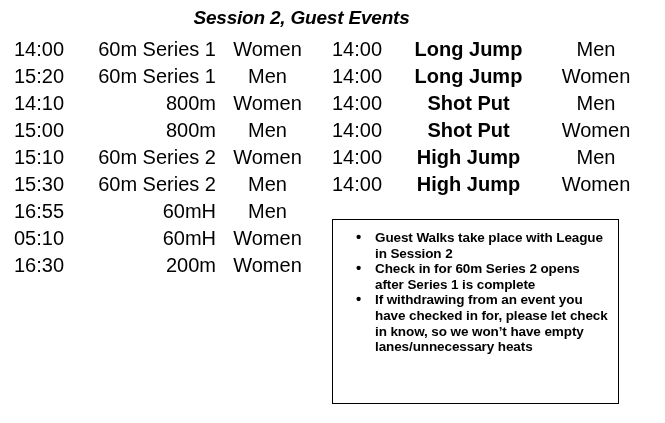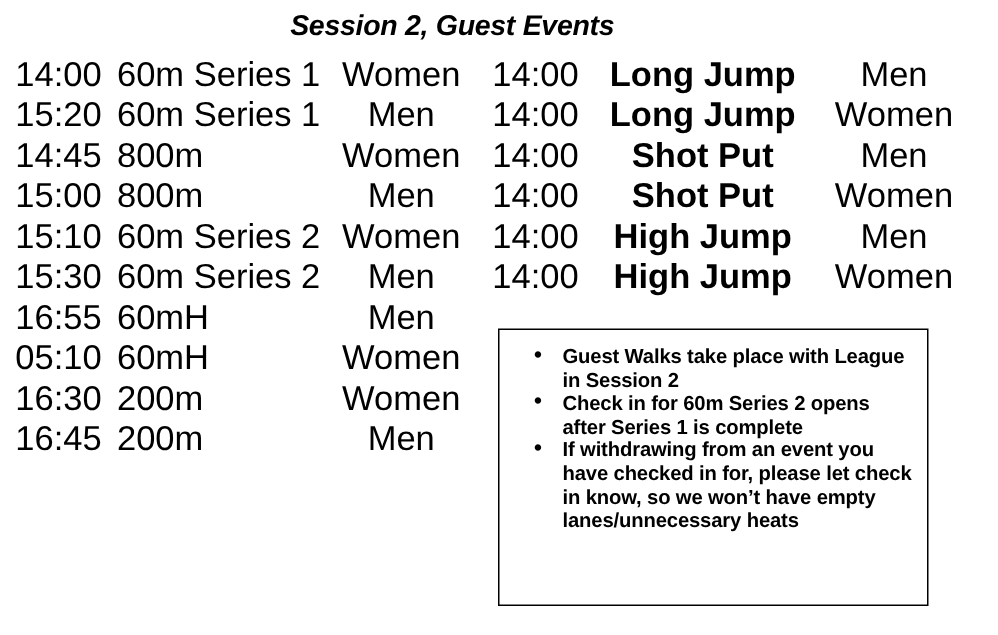--- a/index.html
+++ b/index.html
@@ -33,36 +33,36 @@
     font-style: italic;
     font-size: 19px;
     letter-spacing: -0.2px;
     white-space: nowrap;
   }
 
   
   .schedule-table {
     position: absolute;
     border-collapse: collapse;
-    font-size: 23px;
+    font-size: 20px;
     line-height: 27px;
   }
   .schedule-table td {
     padding: 0;
     height: 27px;
     vertical-align: middle;
     white-space: nowrap;
   }
 
   #left-schedule {
     top: 36px;
     left: 0px;
   }
   #left-schedule .col-time   { width: 78px; text-align: center; }
-  #left-schedule .col-event  { width: 138px; text-align: left; }
+  #left-schedule .col-event  { width: 138px; text-align: right; }
   #left-schedule .col-gender { width: 103px; text-align: center; }
 
   #right-schedule {
     top: 36px;
     left: 318px;
   }
   #right-schedule .col-time   { width: 78px; text-align: center; }
   #right-schedule .col-event  { width: 145px; text-align: center; font-weight: bold; }
   #right-schedule .col-gender { width: 110px; text-align: center; }
 
@@ -111,21 +111,21 @@
           <td class="col-time">14:00</td>
           <td class="col-event">60m Series 1</td>
           <td class="col-gender">Women</td>
         </tr>
         <tr>
           <td class="col-time">15:20</td>
           <td class="col-event">60m Series 1</td>
           <td class="col-gender">Men</td>
         </tr>
         <tr>
-          <td class="col-time">14:45</td>
+          <td class="col-time">14:10</td>
           <td class="col-event">800m</td>
           <td class="col-gender">Women</td>
         </tr>
         <tr>
           <td class="col-time">15:00</td>
           <td class="col-event">800m</td>
           <td class="col-gender">Men</td>
         </tr>
         <tr>
           <td class="col-time">15:10</td>
@@ -144,25 +144,20 @@
         </tr>
         <tr>
           <td class="col-time">05:10</td>
           <td class="col-event">60mH</td>
           <td class="col-gender">Women</td>
         </tr>
         <tr>
           <td class="col-time">16:30</td>
           <td class="col-event">200m</td>
           <td class="col-gender">Women</td>
-        </tr>
-        <tr>
-          <td class="col-time">16:45</td>
-          <td class="col-event">200m</td>
-          <td class="col-gender">Men</td>
         </tr>
       </tbody>
   </table>
 
   <table class="schedule-table" id="right-schedule">
     <tbody>
         <tr>
           <td class="col-time">14:00</td>
           <td class="col-event">Long Jump</td>
           <td class="col-gender">Men</td>

